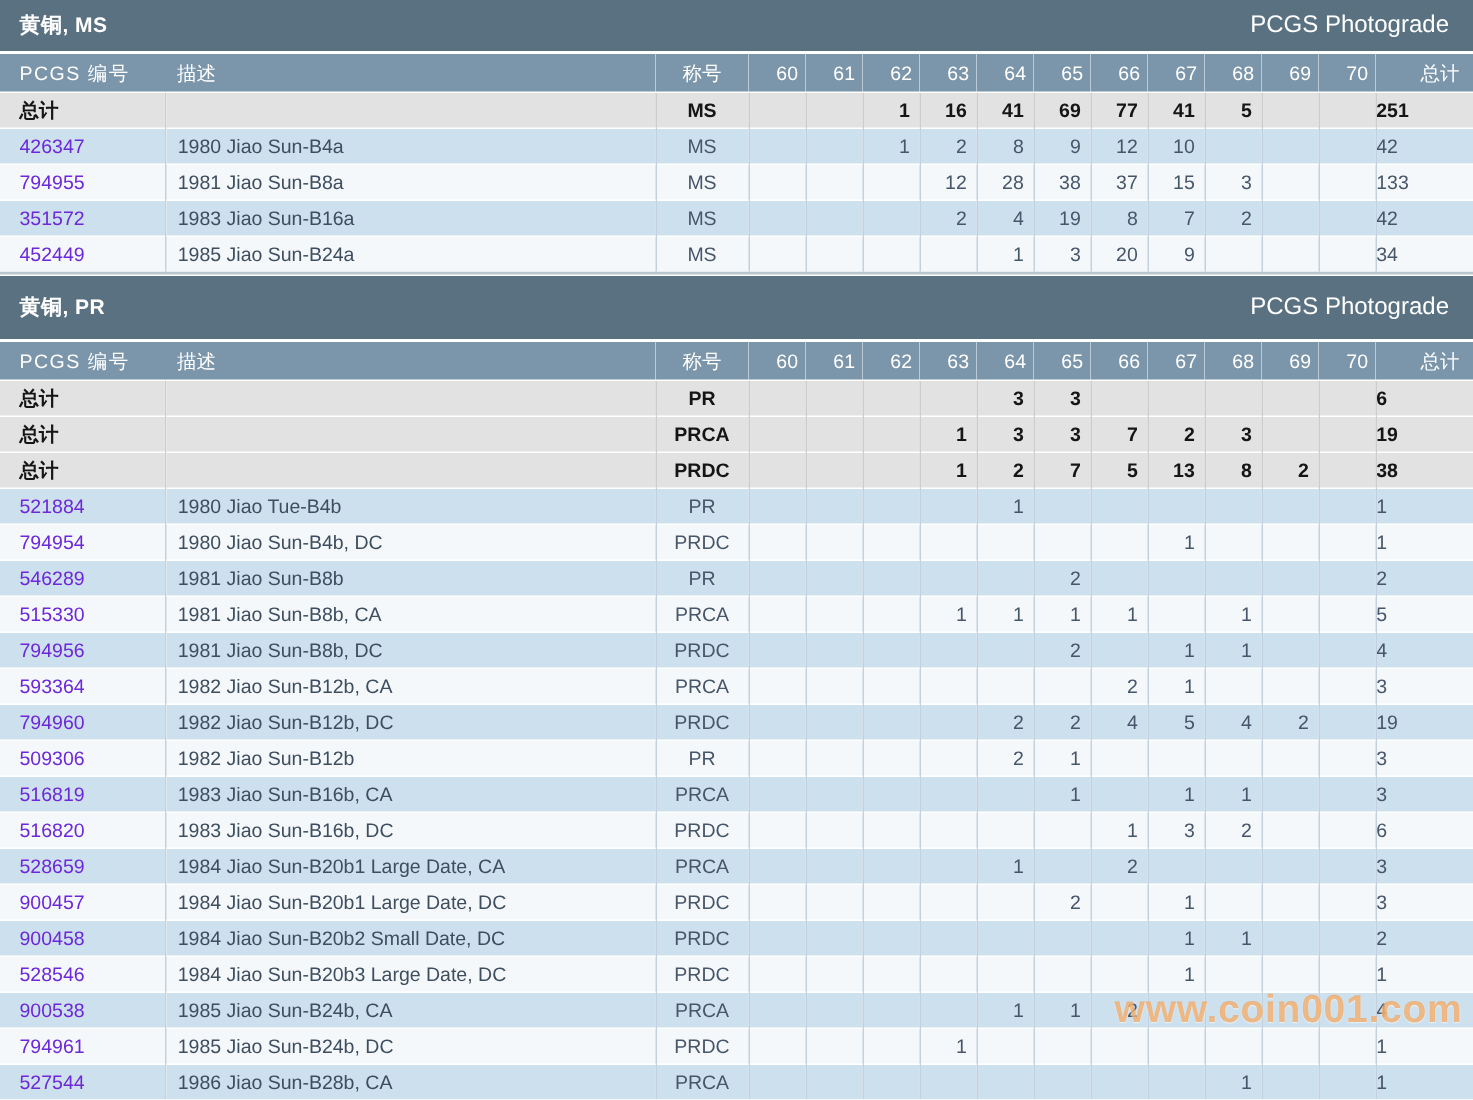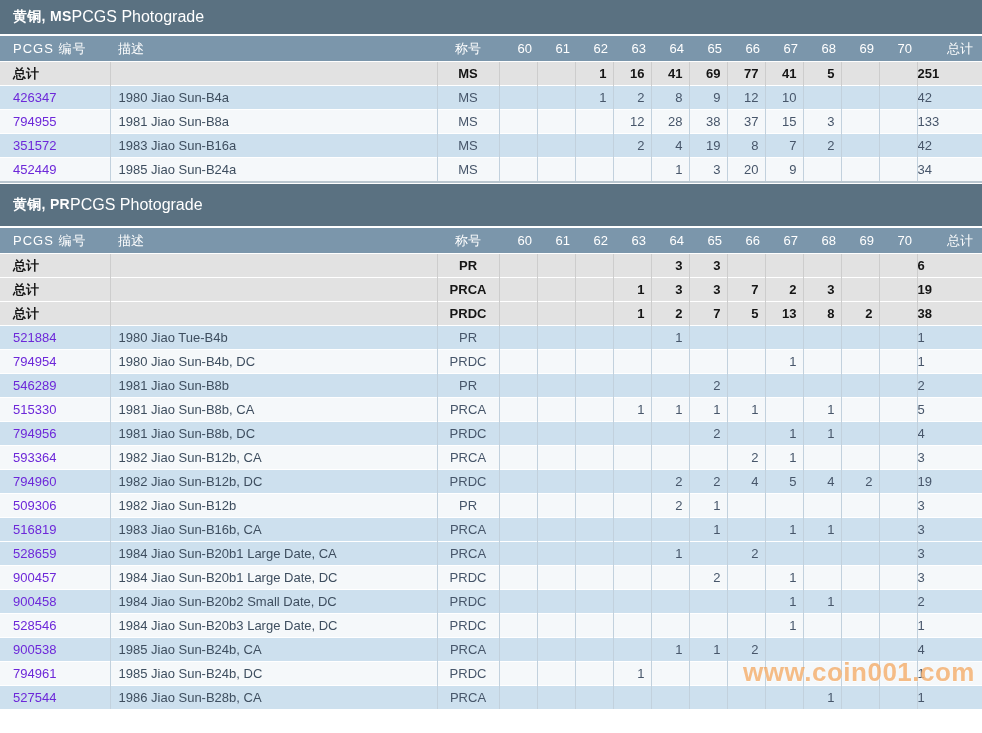--- a/index.html
+++ b/index.html
@@ -13,20 +13,21 @@
     height: 733px;
     overflow: hidden;
     background: #ffffff;
   }
   .pop-section { margin: 0; }
   .title-bar {
     background: #5a7181;
     color: #ffffff;
     display: flex;
     align-items: center;
+    justify-content: space-between;
     padding: 0 16px 0 13px;
     margin-bottom: 2px;
   }
   .pop-section:first-child .title-bar { height: 34px; }
   .pop-section + .pop-section .title-bar { height: 42px; }
   .pop-section:first-child { border-bottom: 2px solid #b9c6cf; margin-bottom: 1px; }
   .tb-title { font-weight: bold; font-size: 14px; letter-spacing: .3px; }
   .photograde-link { color: #ffffff; font-size: 16px; text-decoration: none; font-weight: normal; }
   table.grid { border-collapse: collapse; table-layout: fixed; width: 982px; }
   .head-row th {
@@ -459,20 +460,37 @@
               <td class="c-grade"></td>
               <td class="c-grade"></td>
               <td class="c-grade">1</td>
               <td class="c-grade"></td>
               <td class="c-grade">1</td>
               <td class="c-grade">1</td>
               <td class="c-grade"></td>
               <td class="c-grade"></td>
               <td class="c-total">3</td>
             </tr>
+            <tr class="data-row t-light">
+              <td class="c-pcgs"><a class="pcgs-link" href="#">516820</a></td>
+              <td class="c-desc">1983 Jiao Sun-B16b, DC</td>
+              <td class="c-desig">PRDC</td>
+              <td class="c-grade"></td>
+              <td class="c-grade"></td>
+              <td class="c-grade"></td>
+              <td class="c-grade"></td>
+              <td class="c-grade"></td>
+              <td class="c-grade"></td>
+              <td class="c-grade">1</td>
+              <td class="c-grade">3</td>
+              <td class="c-grade">2</td>
+              <td class="c-grade"></td>
+              <td class="c-grade"></td>
+              <td class="c-total">6</td>
+            </tr>
             <tr class="data-row t-blue">
               <td class="c-pcgs"><a class="pcgs-link" href="#">528659</a></td>
               <td class="c-desc">1984 Jiao Sun-B20b1 Large Date, CA</td>
               <td class="c-desig">PRCA</td>
               <td class="c-grade"></td>
               <td class="c-grade"></td>
               <td class="c-grade"></td>
               <td class="c-grade"></td>
               <td class="c-grade">1</td>
               <td class="c-grade"></td>

